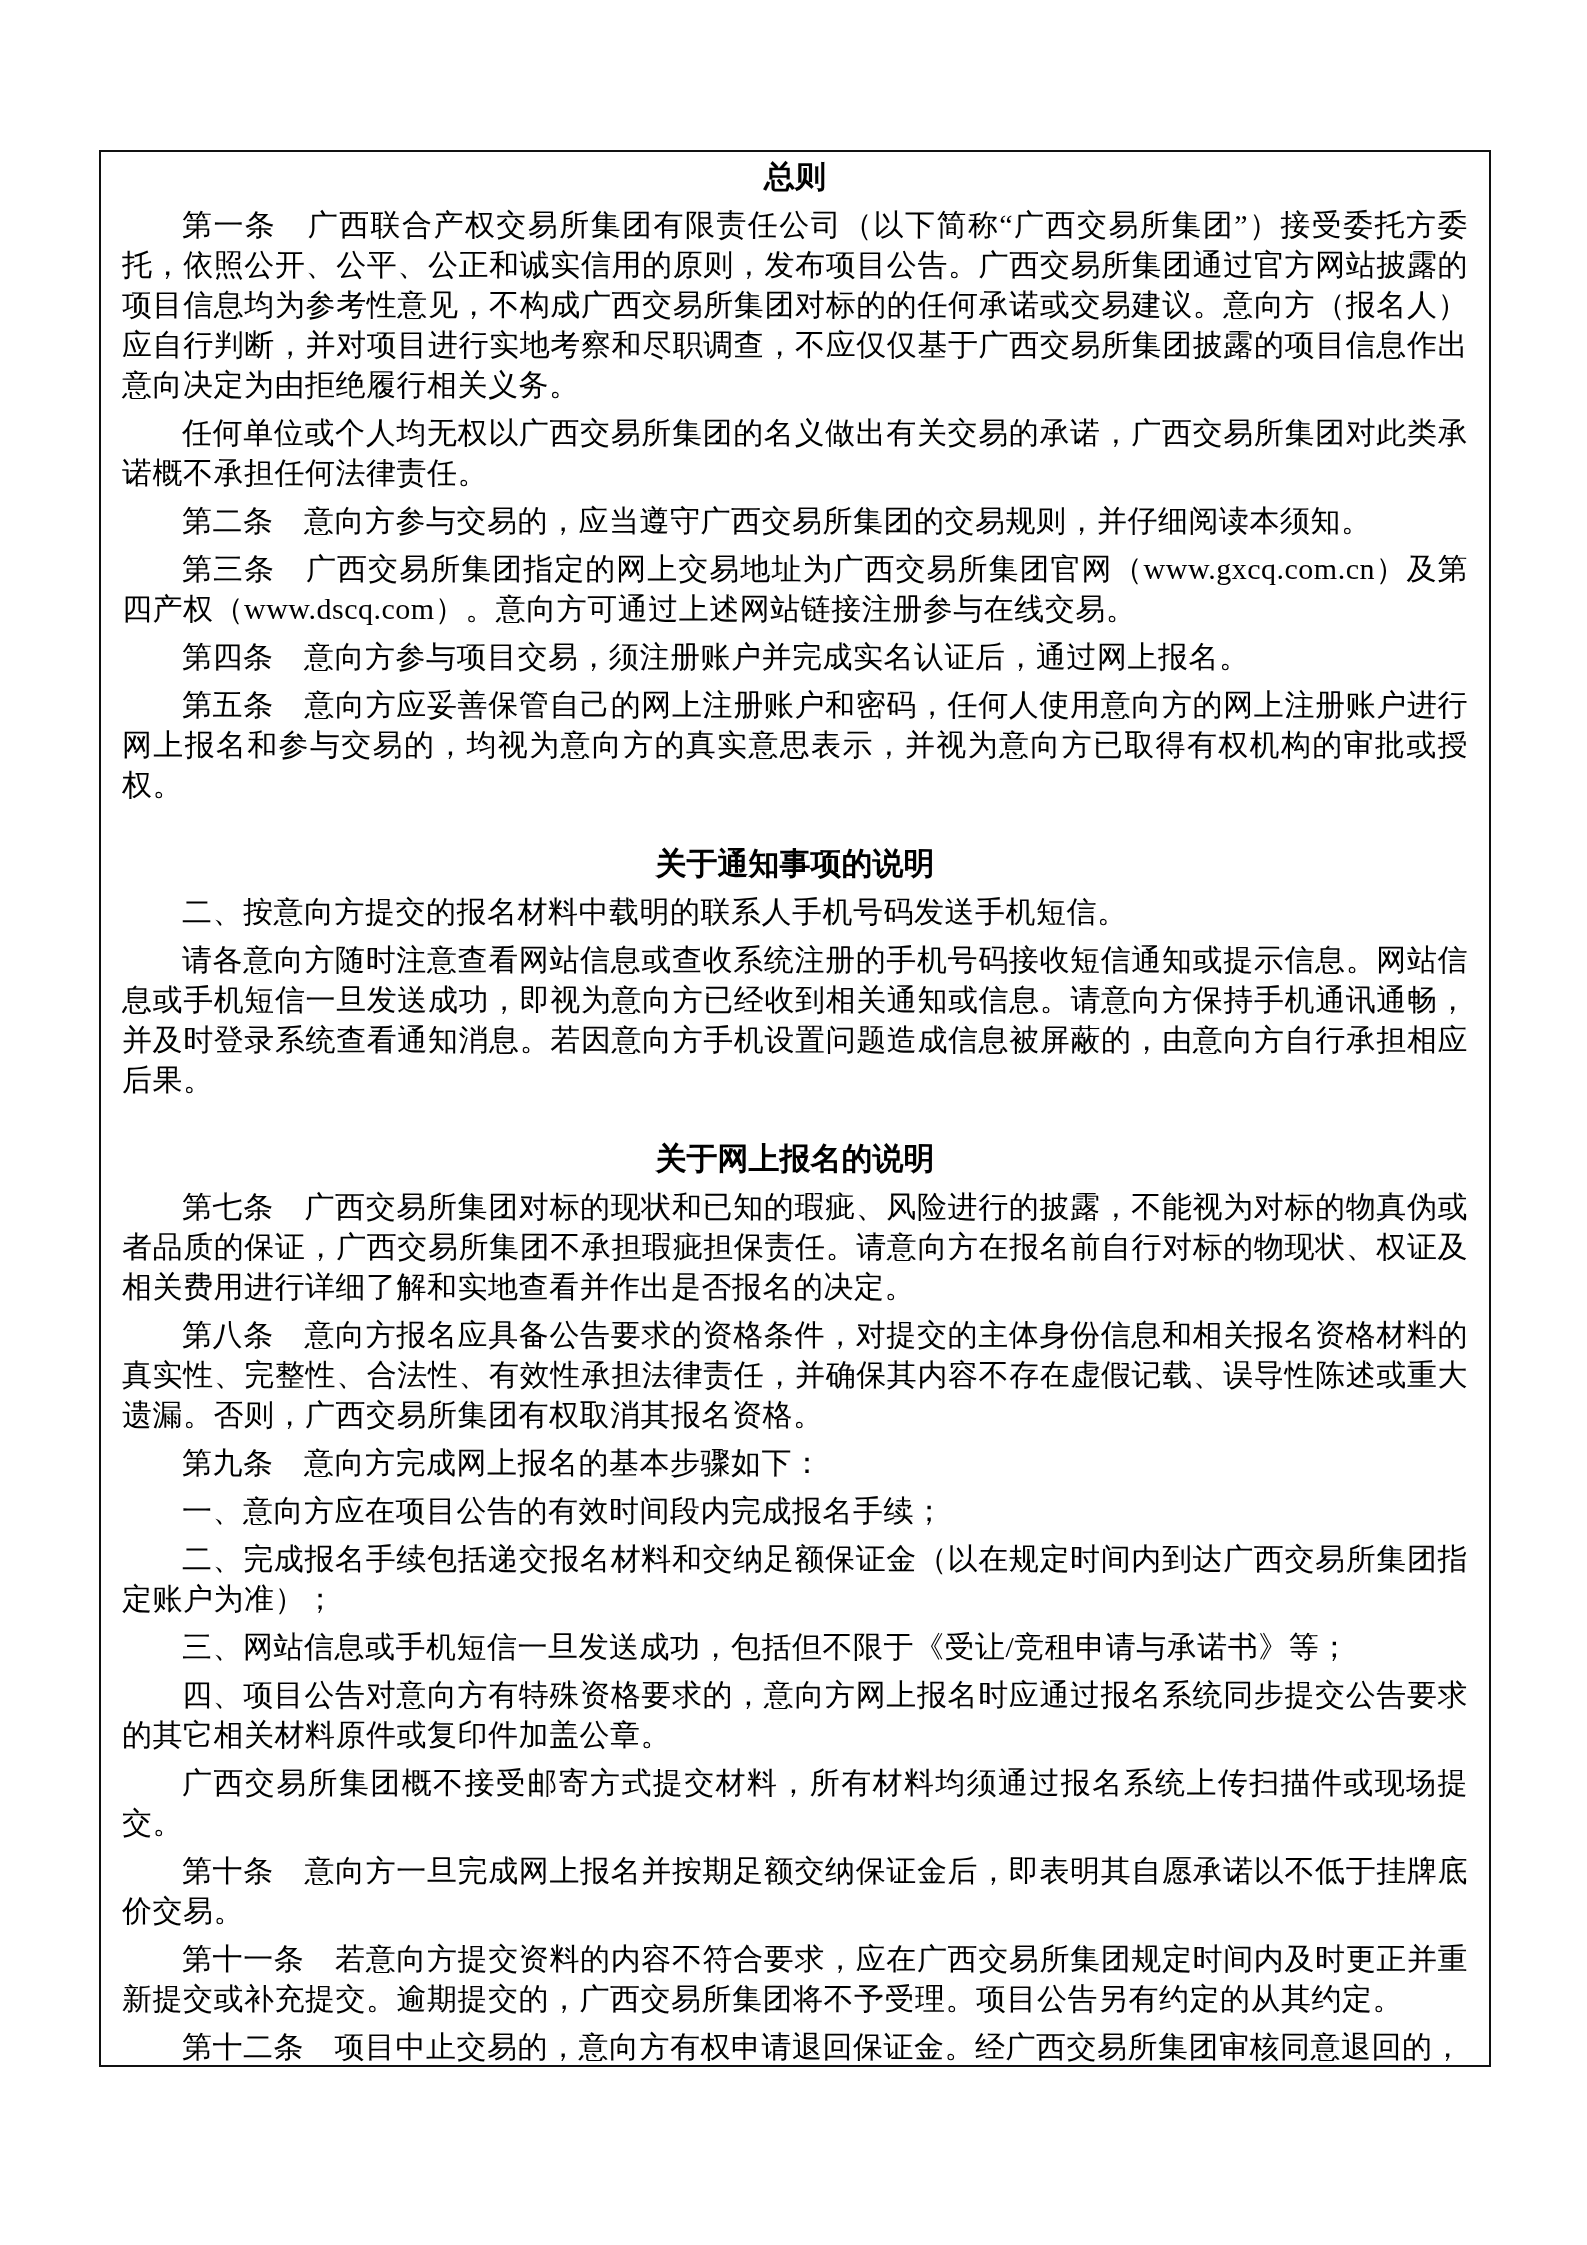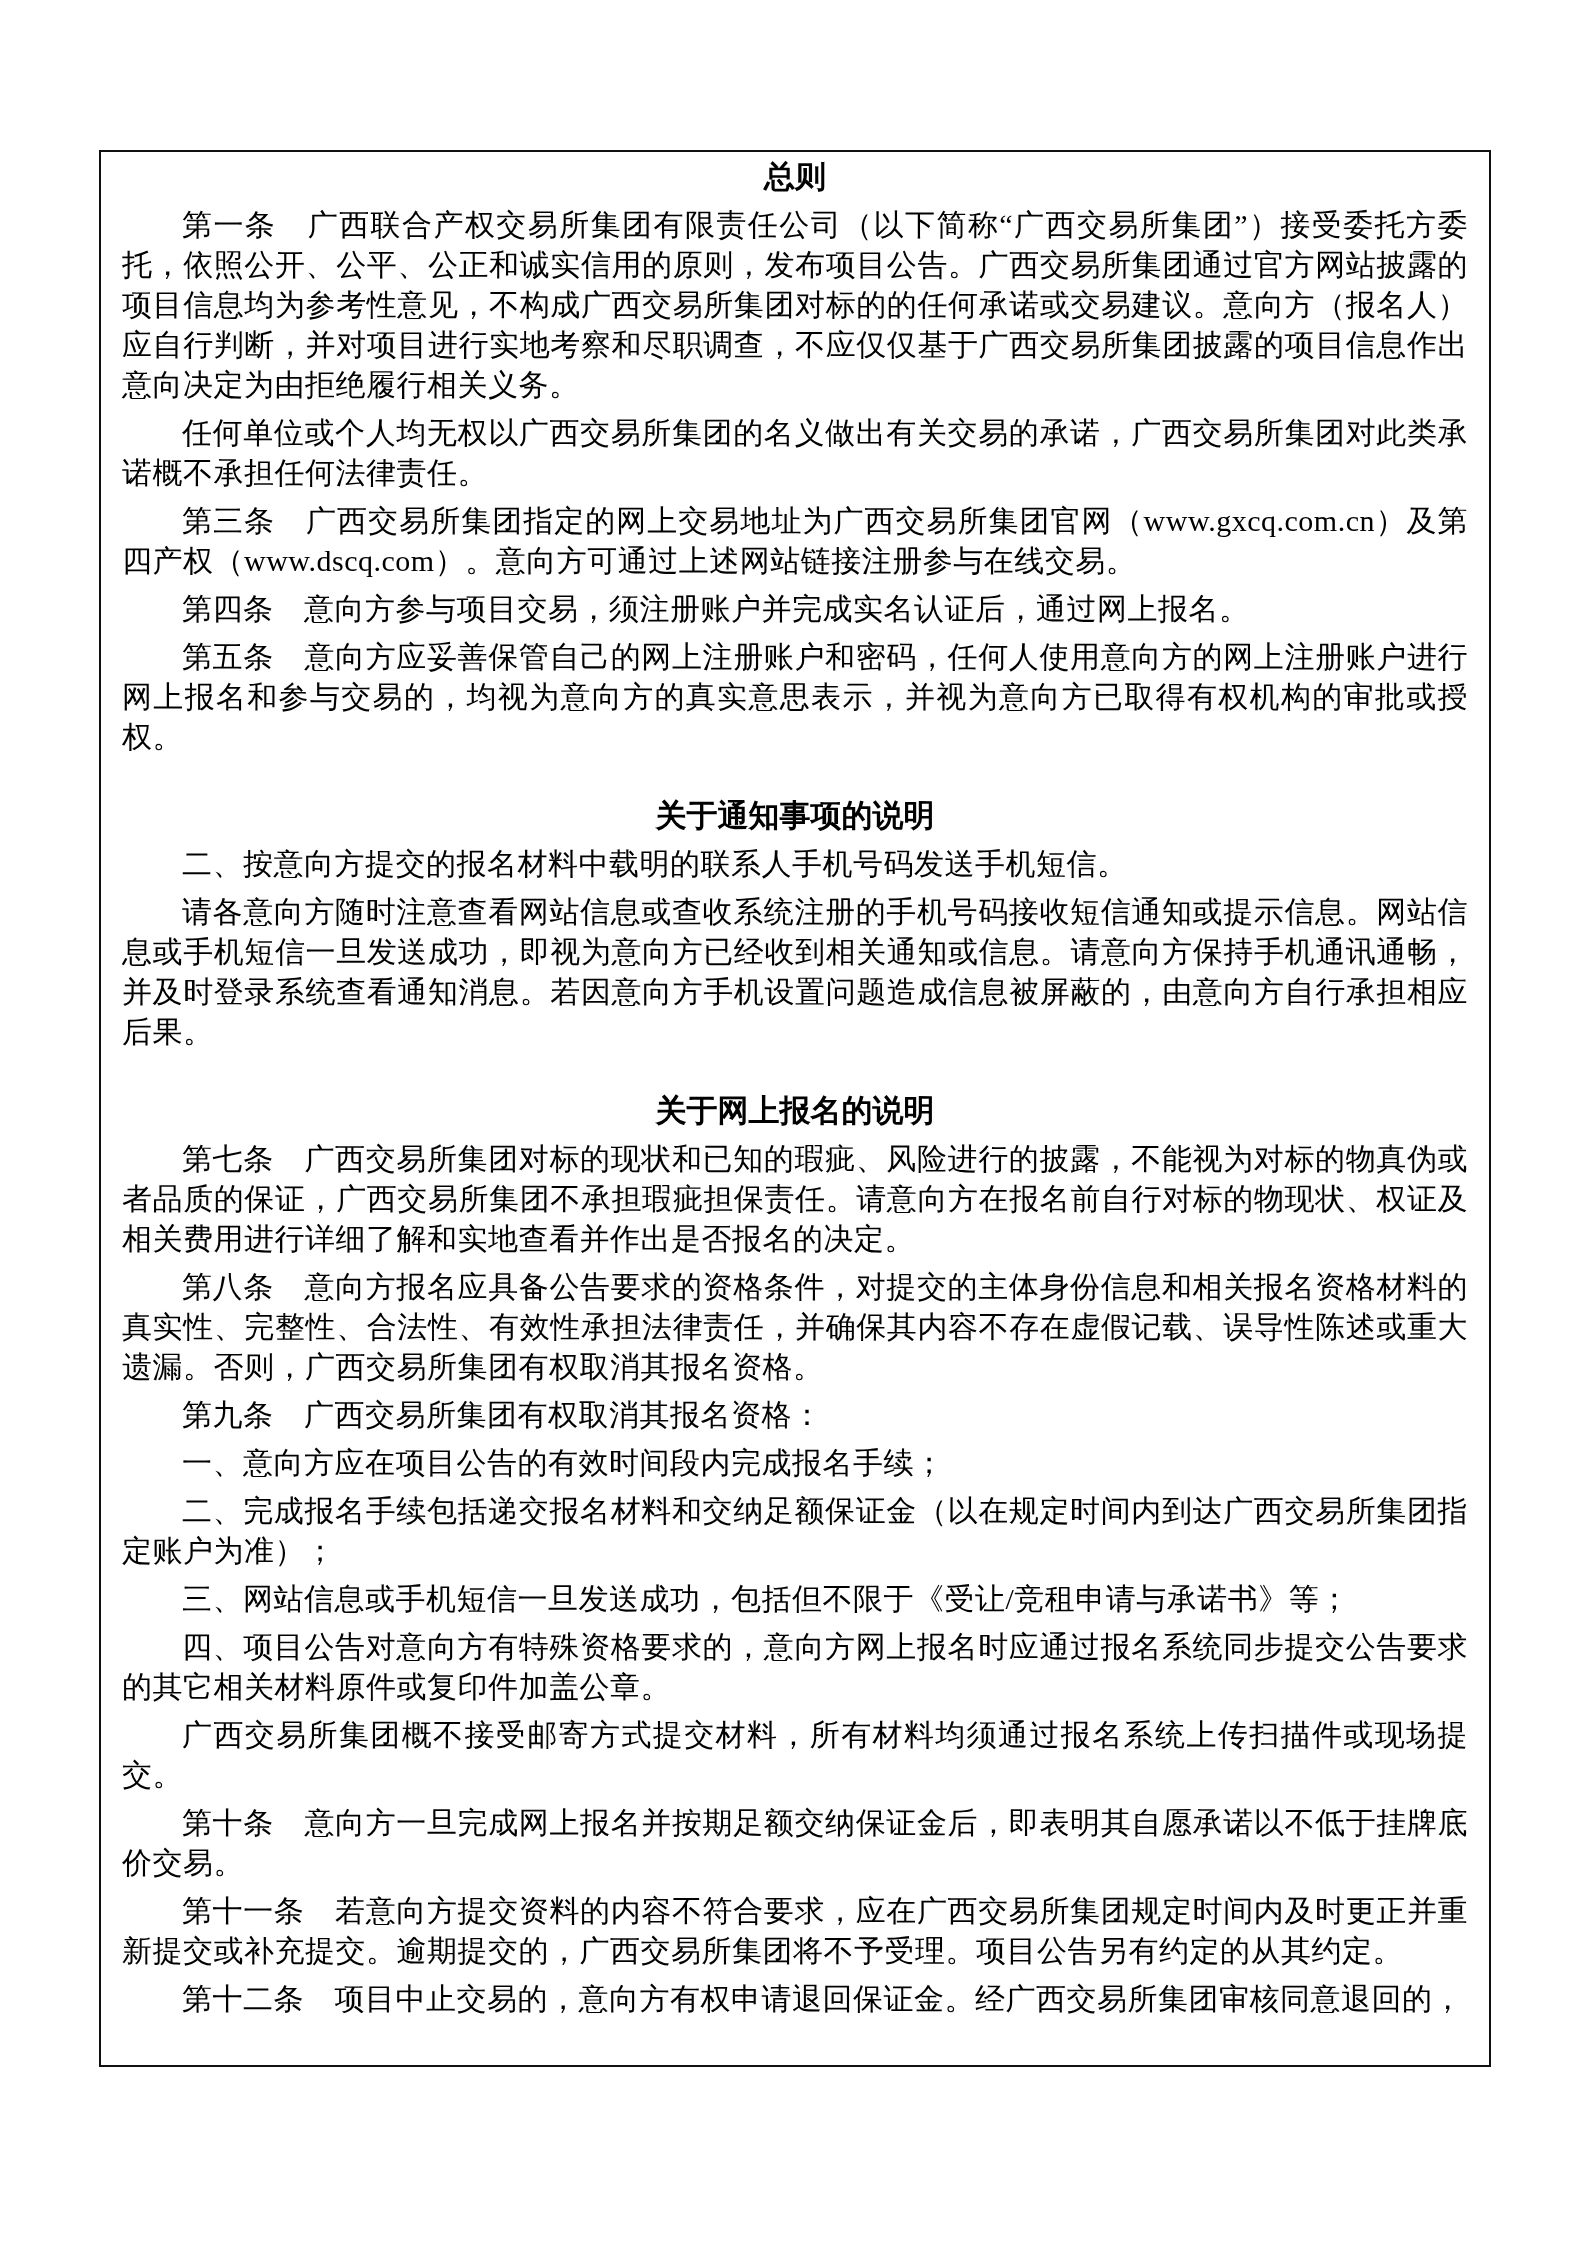--- a/index.html
+++ b/index.html
@@ -54,34 +54,35 @@
 </head>
 <body>
 
 <div class="page">
   <div class="frame">
 
     <h1 class="doc-title">总则</h1>
 
     <p class="body">第一条　广西联合产权交易所集团有限责任公司（以下简称“广西交易所集团”）接受委托方委托，依照公开、公平、公正和诚实信用的原则，发布项目公告。广西交易所集团通过官方网站披露的项目信息均为参考性意见，不构成广西交易所集团对标的的任何承诺或交易建议。意向方（报名人）应自行判断，并对项目进行实地考察和尽职调查，不应仅仅基于广西交易所集团披露的项目信息作出意向决定为由拒绝履行相关义务。</p>
     <p class="body">任何单位或个人均无权以广西交易所集团的名义做出有关交易的承诺，广西交易所集团对此类承诺概不承担任何法律责任。</p>
+    <p class="body">第二条　意向方参与交易的，应当遵守广西交易所集团的交易规则，并仔细阅读本须知。</p>
     <p class="body">第三条　广西交易所集团指定的网上交易地址为广西交易所集团官网（www.gxcq.com.cn）及第四产权（www.dscq.com）。意向方可通过上述网站链接注册参与在线交易。</p>
     <p class="body">第四条　意向方参与项目交易，须注册账户并完成实名认证后，通过网上报名。</p>
     <p class="body">第五条　意向方应妥善保管自己的网上注册账户和密码，任何人使用意向方的网上注册账户进行网上报名和参与交易的，均视为意向方的真实意思表示，并视为意向方已取得有权机构的审批或授权。</p>
 
     <h2 class="section-heading">关于通知事项的说明</h2>
 
     <p class="body">二、按意向方提交的报名材料中载明的联系人手机号码发送手机短信。</p>
     <p class="body">请各意向方随时注意查看网站信息或查收系统注册的手机号码接收短信通知或提示信息。网站信息或手机短信一旦发送成功，即视为意向方已经收到相关通知或信息。请意向方保持手机通讯通畅，并及时登录系统查看通知消息。若因意向方手机设置问题造成信息被屏蔽的，由意向方自行承担相应后果。</p>
 
     <h2 class="section-heading">关于网上报名的说明</h2>
 
     <p class="body">第七条　广西交易所集团对标的现状和已知的瑕疵、风险进行的披露，不能视为对标的物真伪或者品质的保证，广西交易所集团不承担瑕疵担保责任。请意向方在报名前自行对标的物现状、权证及相关费用进行详细了解和实地查看并作出是否报名的决定。</p>
     <p class="body">第八条　意向方报名应具备公告要求的资格条件，对提交的主体身份信息和相关报名资格材料的真实性、完整性、合法性、有效性承担法律责任，并确保其内容不存在虚假记载、误导性陈述或重大遗漏。否则，广西交易所集团有权取消其报名资格。</p>
-    <p class="body">第九条　广西交易所集团有权取消其报名资格：</p>
+    <p class="body">第九条　意向方完成网上报名的基本步骤如下：</p>
     <p class="body">一、意向方应在项目公告的有效时间段内完成报名手续；</p>
     <p class="body">二、完成报名手续包括递交报名材料和交纳足额保证金（以在规定时间内到达广西交易所集团指定账户为准）；</p>
     <p class="body">三、网站信息或手机短信一旦发送成功，包括但不限于《受让/竞租申请与承诺书》等；</p>
     <p class="body">四、项目公告对意向方有特殊资格要求的，意向方网上报名时应通过报名系统同步提交公告要求的其它相关材料原件或复印件加盖公章。</p>
     <p class="body">广西交易所集团概不接受邮寄方式提交材料，所有材料均须通过报名系统上传扫描件或现场提交。</p>
     <p class="body">第十条　意向方一旦完成网上报名并按期足额交纳保证金后，即表明其自愿承诺以不低于挂牌底价交易。</p>
     <p class="body">第十一条　若意向方提交资料的内容不符合要求，应在广西交易所集团规定时间内及时更正并重新提交或补充提交。逾期提交的，广西交易所集团将不予受理。项目公告另有约定的从其约定。</p>
     <p class="body">第十二条　项目中止交易的，意向方有权申请退回保证金。经广西交易所集团审核同意退回的，</p>
 
   </div>

